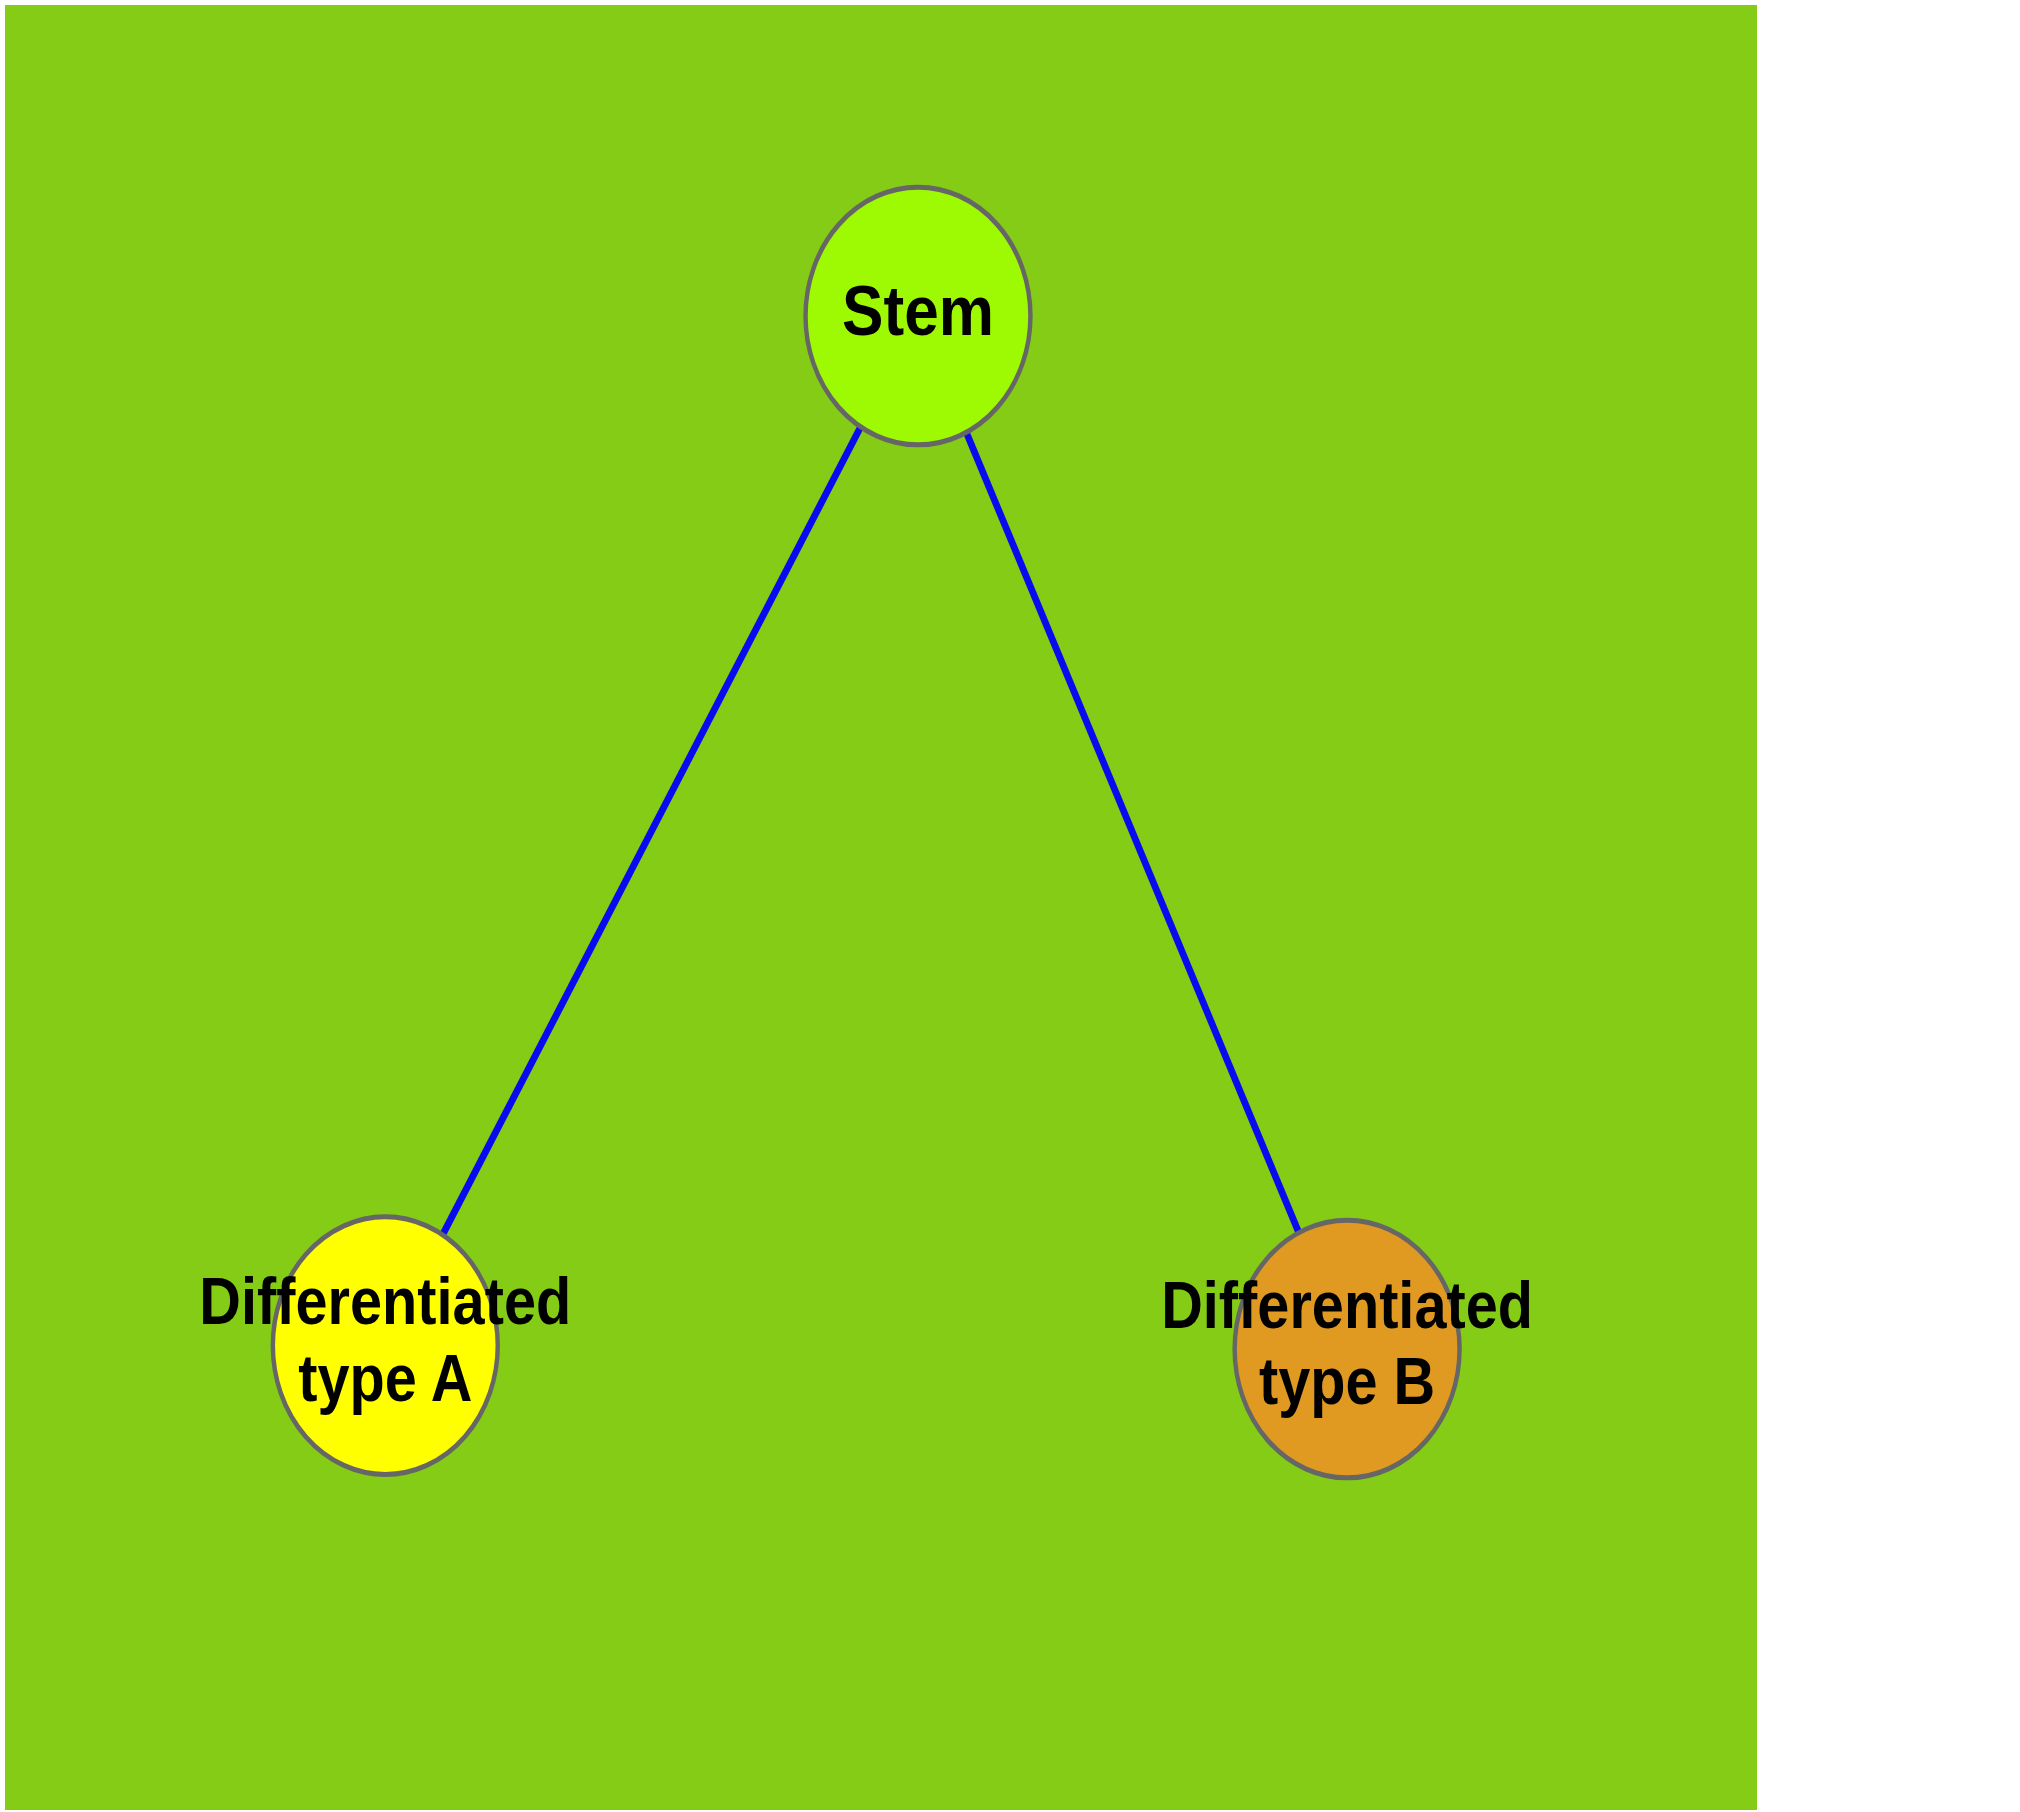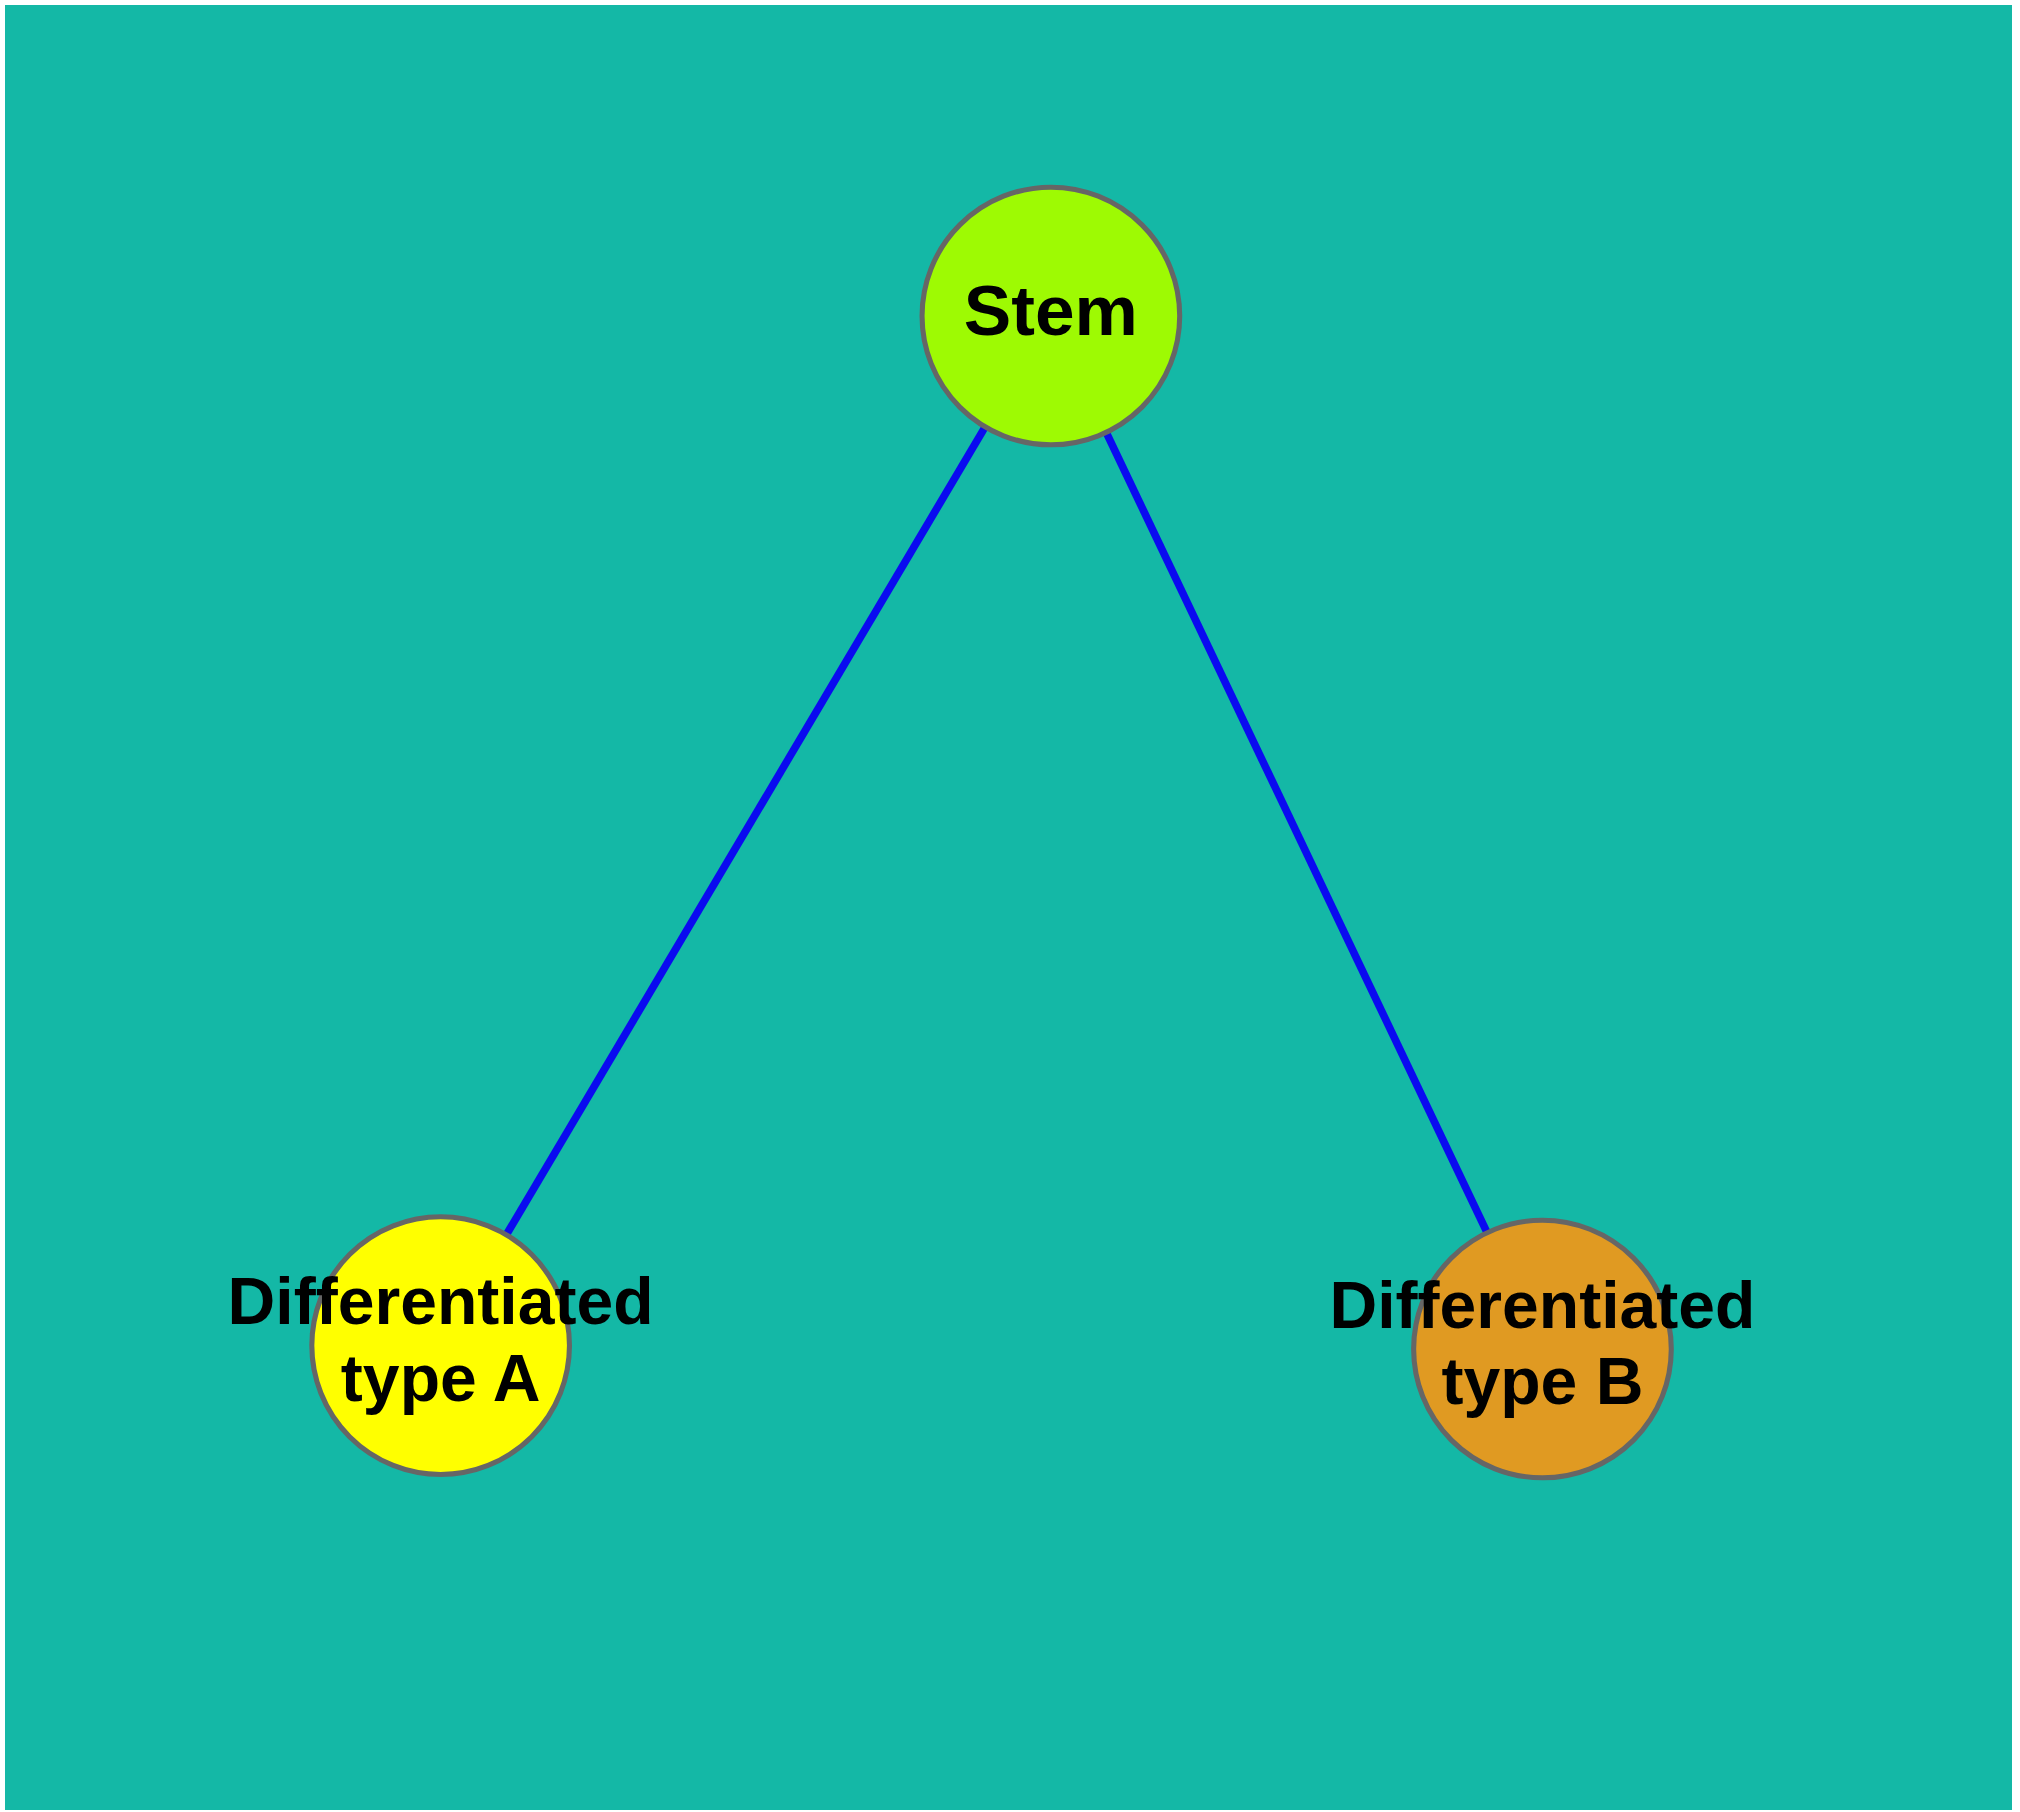--- a/index.html
+++ b/index.html
@@ -20,23 +20,23 @@
     width: 2021px;
     height: 1812px;
     background: #ffffff;
   }
 
   
   #graph-surface {
     position: absolute;
     left: 5.1px;
     top: 5.1px;
-    width: 2007px;
+    width: 1752px;
     height: 1805px;
-    background: #14b8a6;
+    background: #84cc16;
     overflow: hidden;
   }
 
   #graph-svg {
     position: absolute;
     left: 0;
     top: 0;
     width: 100%;
     height: 100%;
     display: block;

